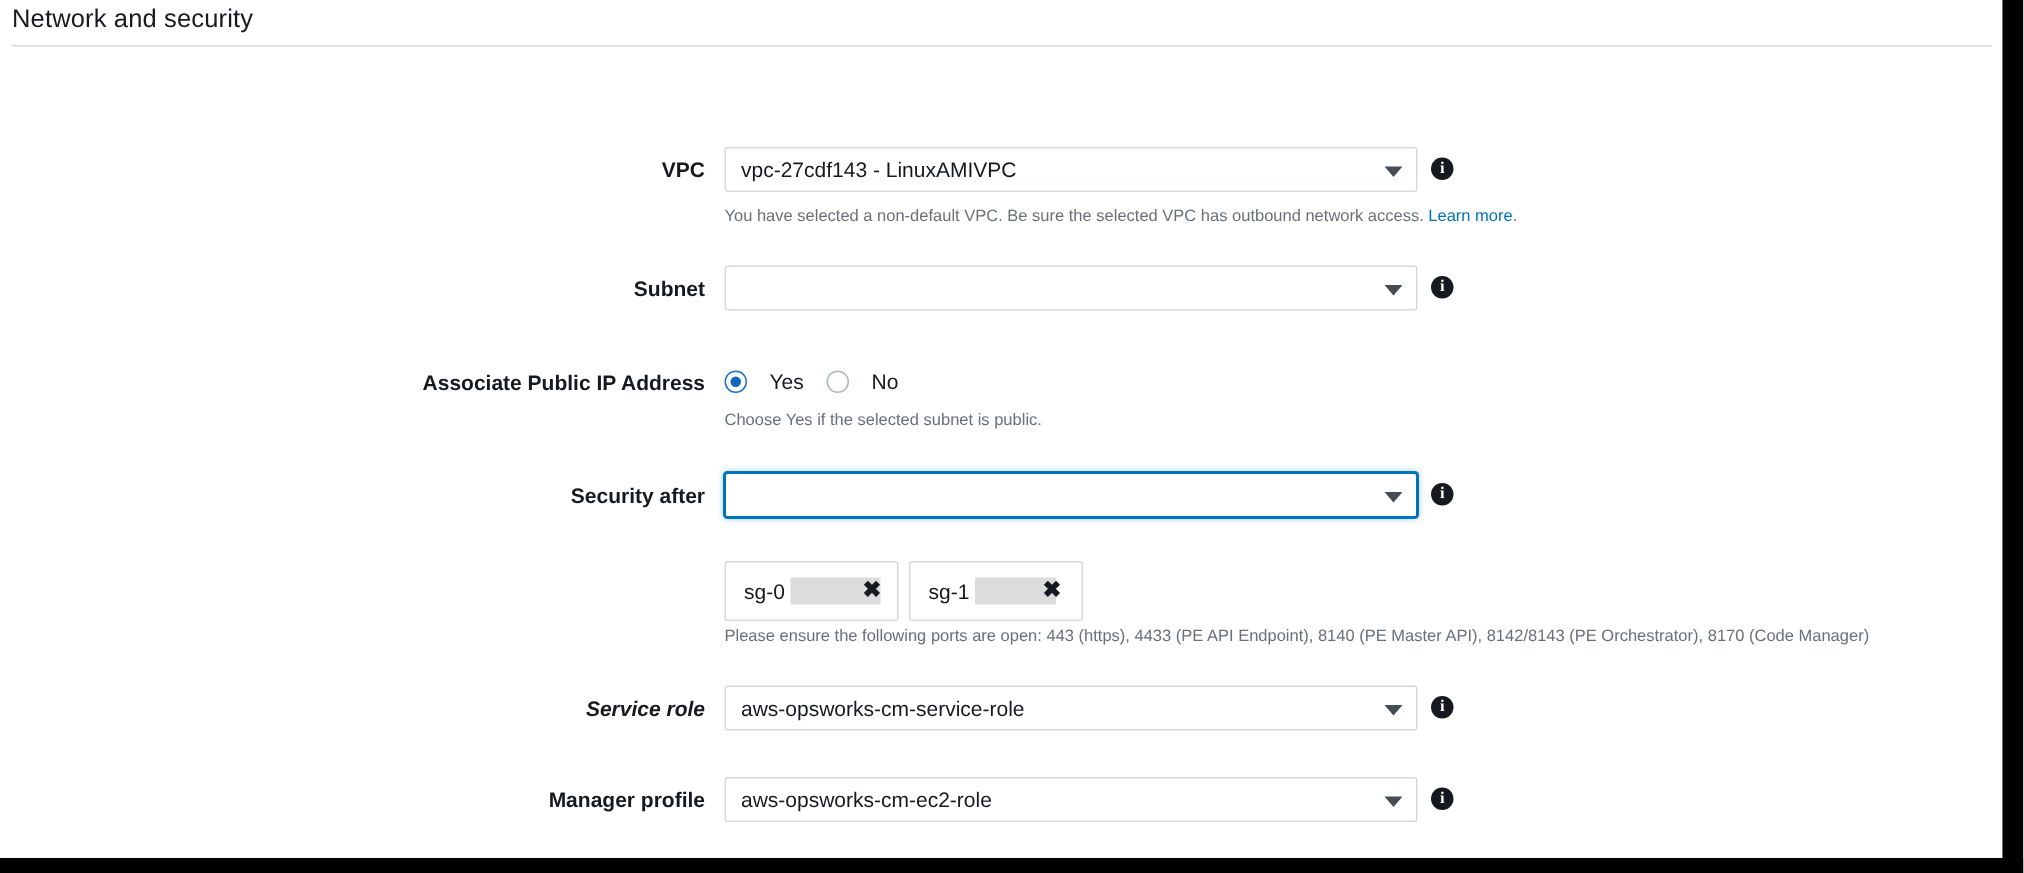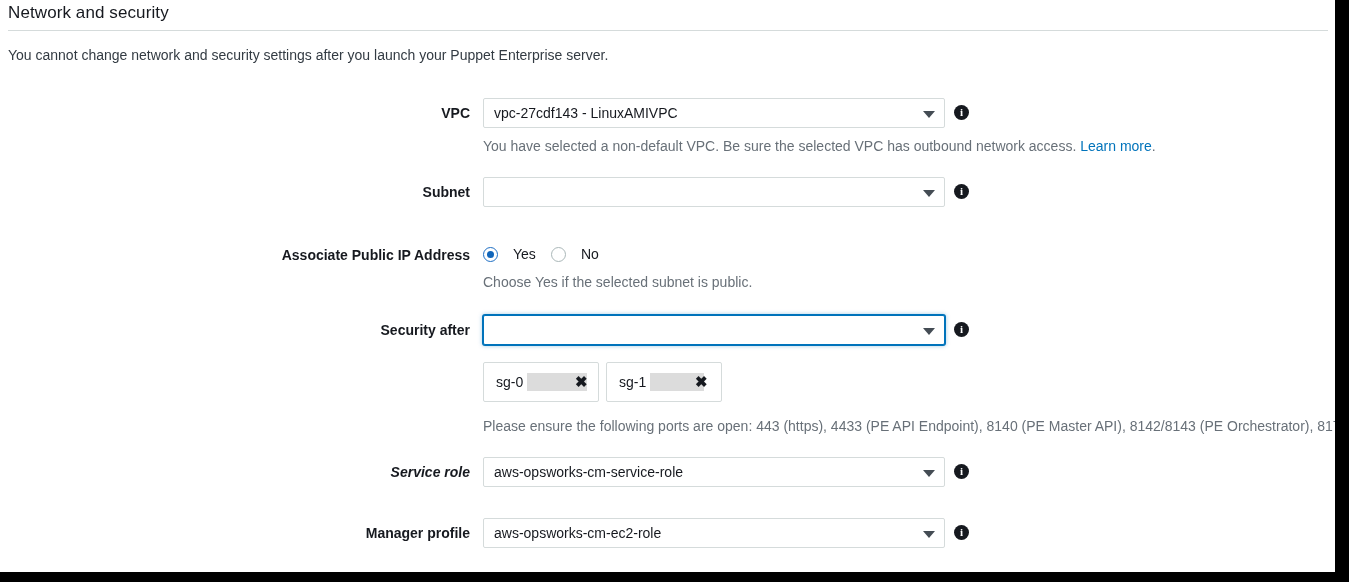--- a/index.html
+++ b/index.html
@@ -136,21 +136,21 @@
     font-size: 11px;
     font-weight: bold;
     line-height: 15px;
     text-align: center;
     font-family: "Liberation Serif", serif;
   }
 
   .helper {
     position: absolute;
     left: 483px;
-    font-size: 14px;
+    font-size: 11px;
     color: #687078;
     white-space: nowrap;
   }
   .link {
     color: #0073bb;
     text-decoration: none;
   }
 
   .radio-outer {
     position: absolute;
@@ -184,20 +184,21 @@
     line-height: 15px;
   }
 
   .chip {
     position: absolute;
     height: 40px;
     box-sizing: border-box;
     border: 1px solid #d5dbdb;
     border-radius: 2px;
     background: #ffffff;
+    margin-top: 12px;
   }
   .chip-text {
     position: absolute;
     left: 12px;
     top: 11px;
     font-size: 14px;
     color: #16191f;
     line-height: 16px;
   }
   .chip-redact {
@@ -216,21 +217,20 @@
   }
 </style>
 </head>
 <body>
 
 <div id="screen">
   <div id="content">
 
     <div class="page-title">Network and security</div>
     <div class="title-divider"></div>
-    <div class="page-desc">You cannot change network and security settings after you launch your Puppet Enterprise server.</div>
 
     <div class="form-row" style="top:98px;">
       <div class="f-label" style="top:7px;">VPC</div>
       <div class="select-box">
         <span class="select-text">vpc-27cdf143 - LinuxAMIVPC</span>
         <span class="caret"></span>
       </div>
       <div class="info-icon" style="left:954px; top:7px;">i</div>
     </div>
     <div class="helper" style="top:138px;"><span>You have selected a non-default VPC. Be sure the selected VPC has outbound network access. </span><a class="link" href="#">Learn more</a><span>.</span></div>

